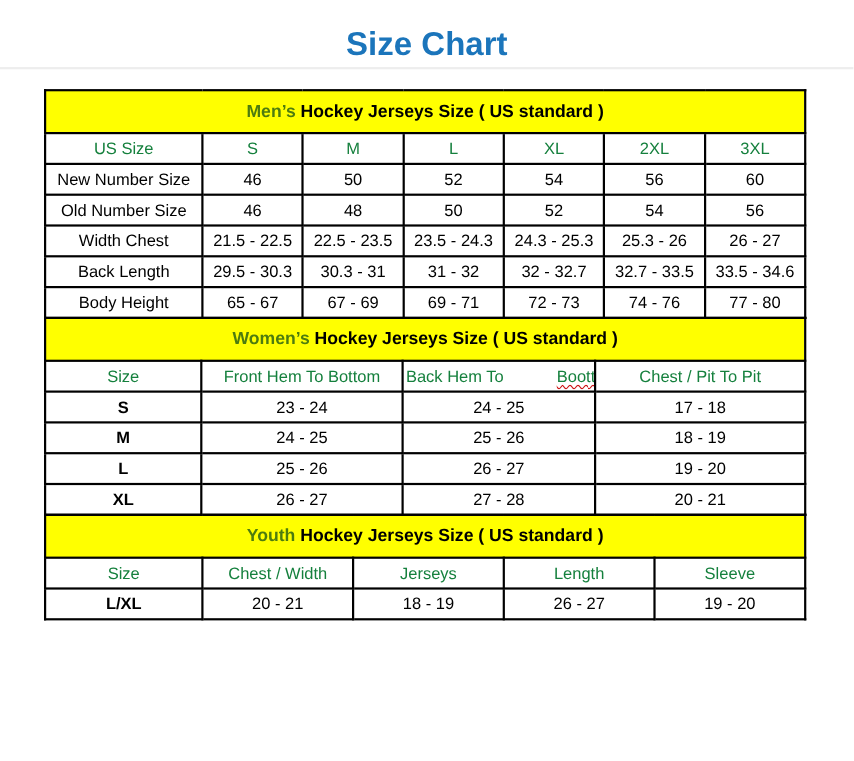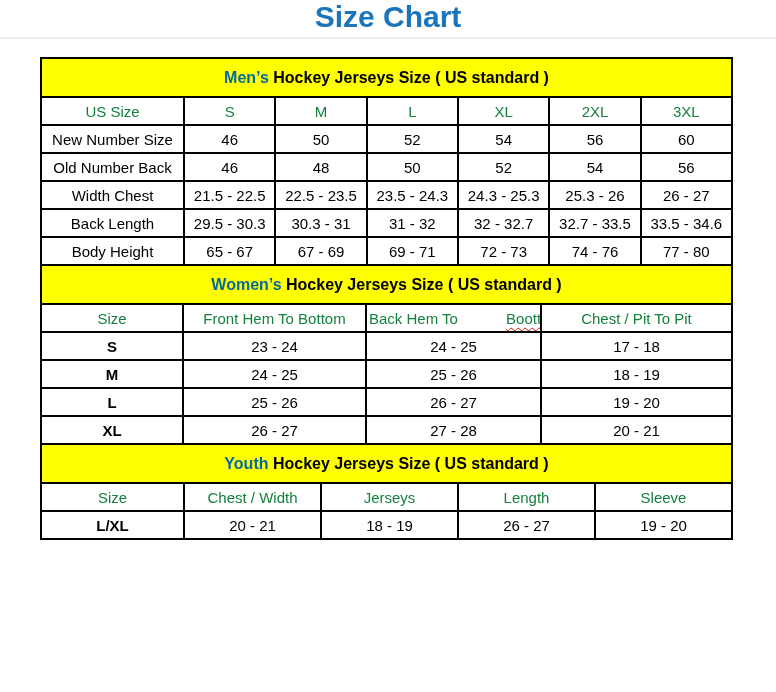--- a/index.html
+++ b/index.html
@@ -11,20 +11,21 @@
   }
   .screen { width: 776px; height: 692px; position: relative; }
 
   .page-title {
     text-align: center;
     font-size: 30px;
     line-height: 34px;
     font-weight: bold;
     color: #1B75BB;
     letter-spacing: 0px;
+    margin-top: 24px;
   }
   .top-divider {
     height: 2px;
     background: #ededed;
     margin-top: 3px;
     width: 776px;
   }
 
   .tables-wrap {
     margin: 18px 43px 0 40px;
@@ -48,21 +49,21 @@
     white-space: nowrap;
   }
 
   .banner-cell {
     background: #FFFF00;
     height: 37px;
     font-size: 16px;
     font-weight: bold;
     color: #000000;
   }
-  .banner-highlight { color: #0369a1; }
+  .banner-highlight { color: #4d7c0f; }
 
   th.col-h {
     height: 26px;
     font-size: 15px;
     font-weight: normal;
     background: #ffffff;
     color: #15803d;
   }
   td.cell {
     height: 26px;
@@ -121,21 +122,21 @@
       <tr>
         <td class="cell">New Number Size</td>
         <td class="cell">46</td>
         <td class="cell">50</td>
         <td class="cell">52</td>
         <td class="cell">54</td>
         <td class="cell">56</td>
         <td class="cell">60</td>
       </tr>
       <tr>
-        <td class="cell">Old Number Back</td>
+        <td class="cell">Old Number Size</td>
         <td class="cell">46</td>
         <td class="cell">48</td>
         <td class="cell">50</td>
         <td class="cell">52</td>
         <td class="cell">54</td>
         <td class="cell">56</td>
       </tr>
       <tr>
         <td class="cell">Width Chest</td>
         <td class="cell">21.5 - 22.5</td>

